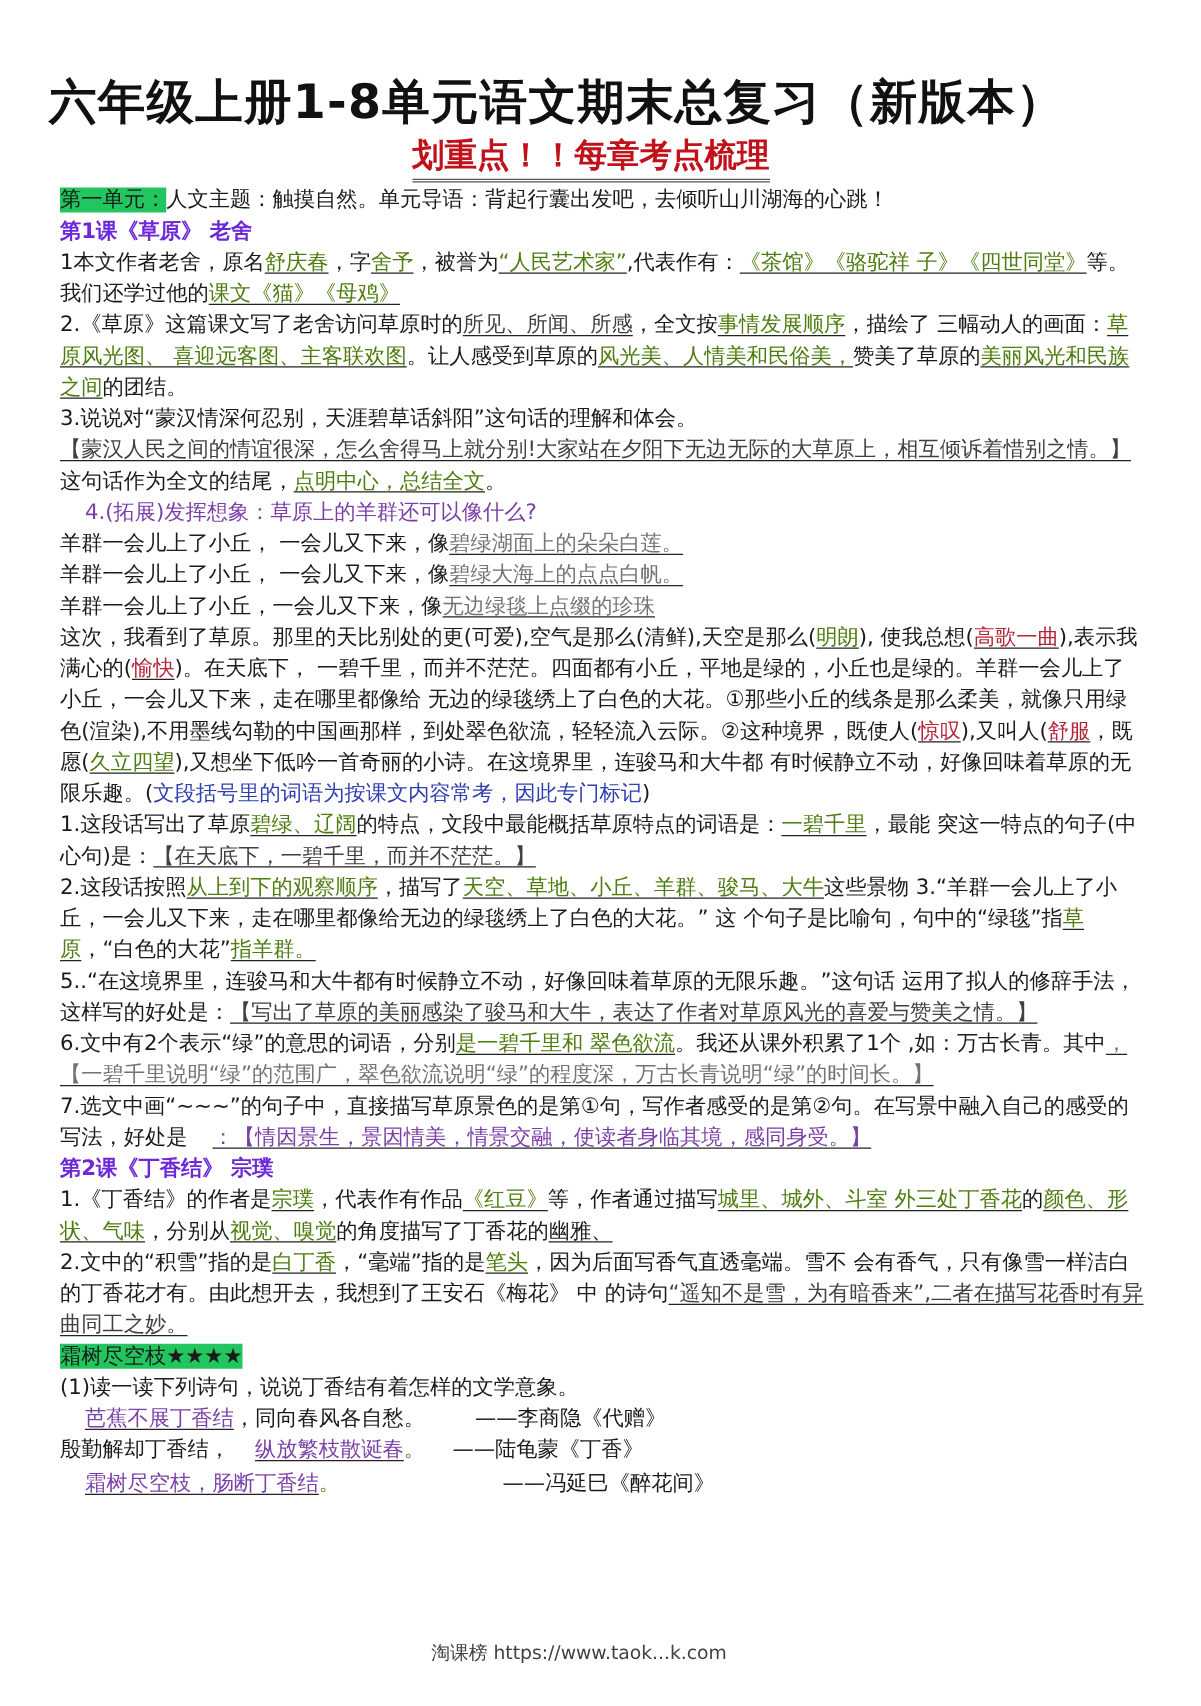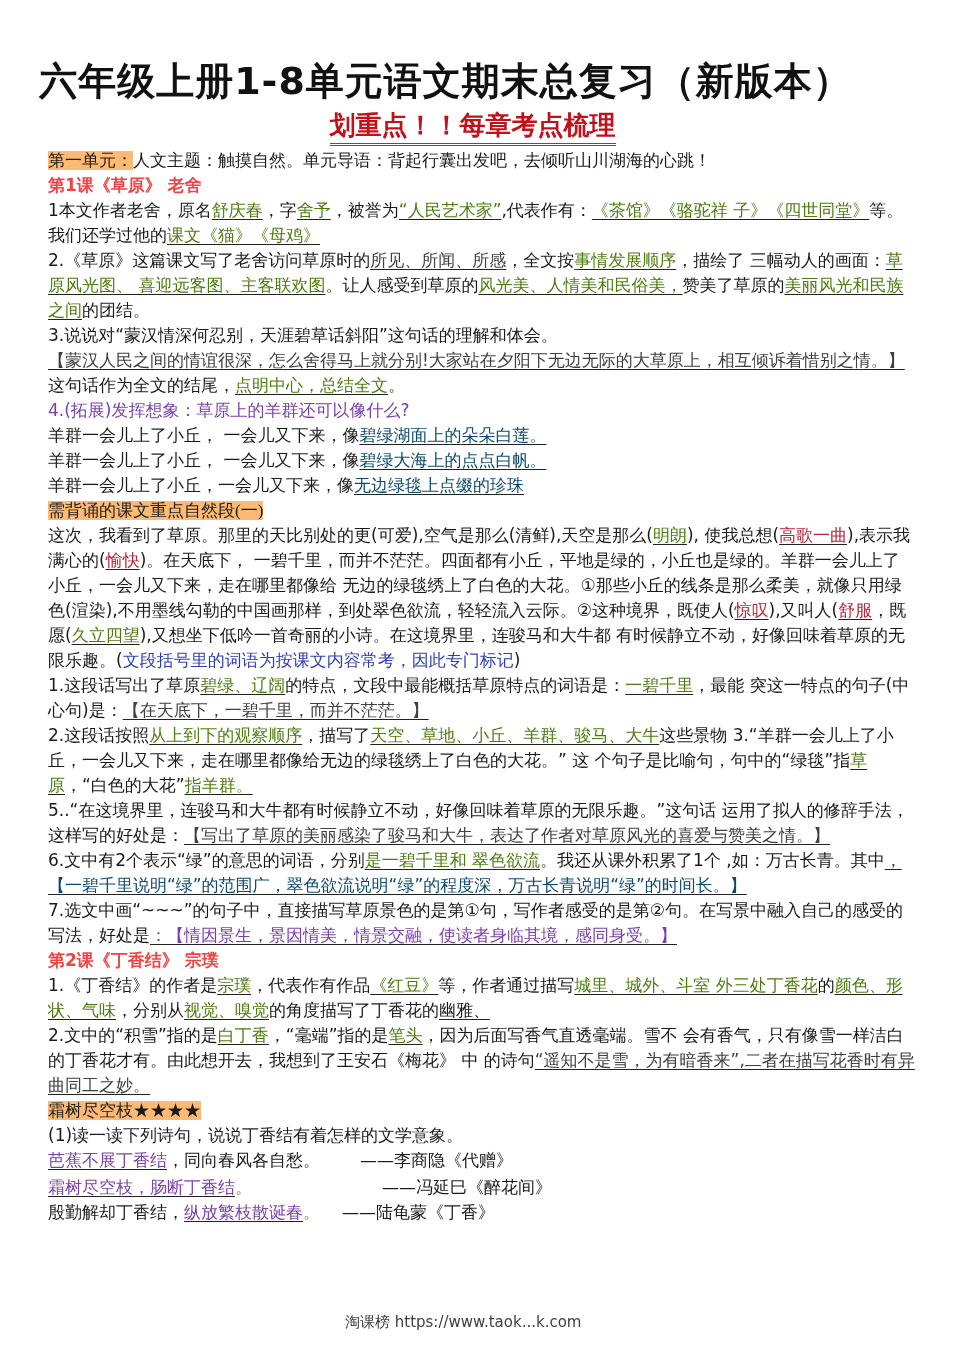--- a/index.html
+++ b/index.html
@@ -5,27 +5,27 @@
   html, body { margin:0; padding:0; background:#ffffff; }
   body { width:961px; height:1365px; position:relative; overflow:hidden;
          font-family:"DejaVu Sans","Liberation Sans",sans-serif; color:#1a1a1a; }
   .title { position:absolute; left:0; top:56px; width:891px; text-align:center;
            font-size:38px; font-weight:bold; color:#111; letter-spacing:1px; }
   .subtitle-wrap { position:absolute; left:0; top:108px; width:945px; text-align:center; }
   .subtitle { display:inline-block; font-size:26px; font-weight:bold; color:#c0121a;
               border-bottom:3px double #555; padding-bottom:1px; line-height:34px; }
   .content { position:absolute; left:48px; top:148px; width:868px; font-size:17px; line-height:25px; }
   .line { margin:0; white-space:normal; }
-  .hl { background:#fdba74;font-family:Liberation Serif, serif; }
-  .h-lesson { color:#ef4444; font-weight:bold; }
+  .hl { background:#22c55e; }
+  .h-lesson { color:#6d28d9; font-weight:bold; }
   .red { color:#4d7c0f; }
   .dred { color:#b3263a; }
   .green { color:#404040; }
-  .orange { color:#0c4a6e; }
-  .purple { color:#7a3fa8; }
+  .orange { color:#737373; }
+  .purple { color:#7a3fa8;margin-left:20px; }
   .blue { color:#2f3fb0; }
   .u { text-decoration:underline; text-decoration-color:#222; text-underline-offset:3px; }
   .watermark { position:absolute; left:345px; top:1313px; font-size:15px; color:#404040; }
   .gap2 { margin-top:2px; }
 </style>
 </head>
 <body>
 
 <div class="title">六年级上册1-8单元语文期末总复习（新版本）</div>
 <div class="subtitle-wrap">
@@ -51,21 +51,20 @@
   <p class="line">
     <span>3.说说对“蒙汉情深何忍别，天涯碧草话斜阳”这句话的理解和体会。</span><br>
     <span class="green u">【蒙汉人民之间的情谊很深，怎么舍得马上就分别!大家站在夕阳下无边无际的大草原上，相互倾诉着惜别之情。】</span><span>这句话作为全文的结尾，</span><span class="red u">点明中心，总结全文</span><span>。</span>
   </p>
 
   <p class="line purple">4.(拓展)发挥想象：草原上的羊群还可以像什么?</p>
   <p class="line"><span>羊群一会儿上了小丘， 一会儿又下来，像</span><span class="orange u">碧绿湖面上的朵朵白莲。</span></p>
   <p class="line"><span>羊群一会儿上了小丘， 一会儿又下来，像</span><span class="orange u">碧绿大海上的点点白帆。</span></p>
   <p class="line"><span>羊群一会儿上了小丘，一会儿又下来，像</span><span class="orange u">无边绿毯上点缀的珍珠</span></p>
 
-  <p class="line"><span class="hl">需背诵的课文重点自然段(一)</span></p>
 
   <p class="line">
     <span>这次，我看到了草原。那里的天比别处的更(可爱),空气是那么(清鲜),天空是那么(</span><span class="red u">明朗</span><span>), 使我总想(</span><span class="dred u">高歌一曲</span><span>),表示我满心的(</span><span class="dred u">愉快</span><span>)。在天底下， 一碧千里，而并不茫茫。四面都有小丘，平地是绿的，小丘也是绿的。羊群一会儿上了小丘，一会儿又下来，走在哪里都像给 无边的绿毯绣上了白色的大花。①那些小丘的线条是那么柔美，就像只用绿色(渲染),不用墨线勾勒的中国画那样，到处翠色欲流，轻轻流入云际。②这种境界，既使人(</span><span class="dred u">惊叹</span><span>),又叫人(</span><span class="dred u">舒服</span><span>，既愿(</span><span class="red u">久立四望</span><span>),又想坐下低吟一首奇丽的小诗。在这境界里，连骏马和大牛都 有时候静立不动，好像回味着草原的无限乐趣。(</span><span class="blue">文段括号里的词语为按课文内容常考，因此专门标记</span><span>)</span>
   </p>
 
   <p class="line">
     <span>1.这段话写出了草原</span><span class="red u">碧绿、辽阔</span><span>的特点，文段中最能概括草原特点的词语是：</span><span class="red u">一碧千里</span><span>，最能 突这一特点的句子(中心句)是：</span><span class="green u">【在天底下，一碧千里，而并不茫茫。】</span>
   </p>
 
   <p class="line">
@@ -93,21 +92,21 @@
   <p class="line">
     <span>2.文中的“积雪”指的是</span><span class="red u">白丁香</span><span>，“毫端”指的是</span><span class="red u">笔头</span><span>，因为后面写香气直透毫端。雪不 会有香气，只有像雪一样洁白的丁香花才有。由此想开去，我想到了王安石《梅花》 中 的诗句</span><span class="green u">“遥知不是雪，为有暗香来”</span><span class="green u">,二者在描写花香时有异曲同工之妙。</span>
   </p>
 
   <p class="line"><span class="hl">霜树尽空枝★★★★</span></p>
   <p class="line">(1)读一读下列诗句，说说丁香结有着怎样的文学意象。</p>
 
   <p class="line">
     <span class="purple u">芭蕉不展丁香结</span><span>，同向春风各自愁。</span><span style="display:inline-block;width:40px"></span><span>——李商隐《代赠》</span>
   </p>
+  <p class="line">
+    <span>殷勤解却丁香结，</span><span class="purple u">纵放繁枝散诞春</span><span class="red">。</span><span style="display:inline-block;width:22px"></span><span>——陆龟蒙《丁香》</span>
+  </p>
   <p class="line gap2">
     <span class="purple u">霜树尽空枝，肠断丁香结</span><span class="red">。</span><span style="display:inline-block;width:130px"></span><span>——冯延巳《醉花间》</span>
-  </p>
-  <p class="line">
-    <span>殷勤解却丁香结，</span><span class="purple u">纵放繁枝散诞春</span><span class="red">。</span><span style="display:inline-block;width:22px"></span><span>——陆龟蒙《丁香》</span>
   </p>
 </div>
 
 <div class="watermark">淘课榜 https://www.taok...k.com</div>
 
 </body></html>

